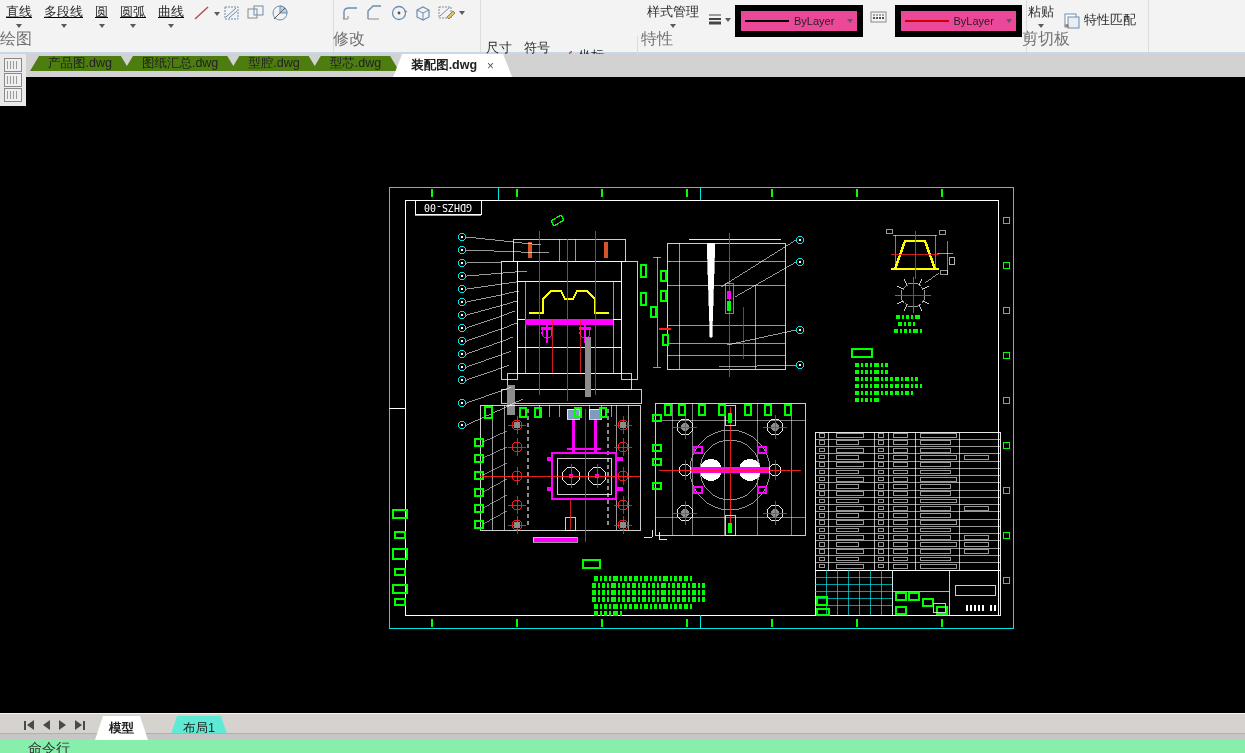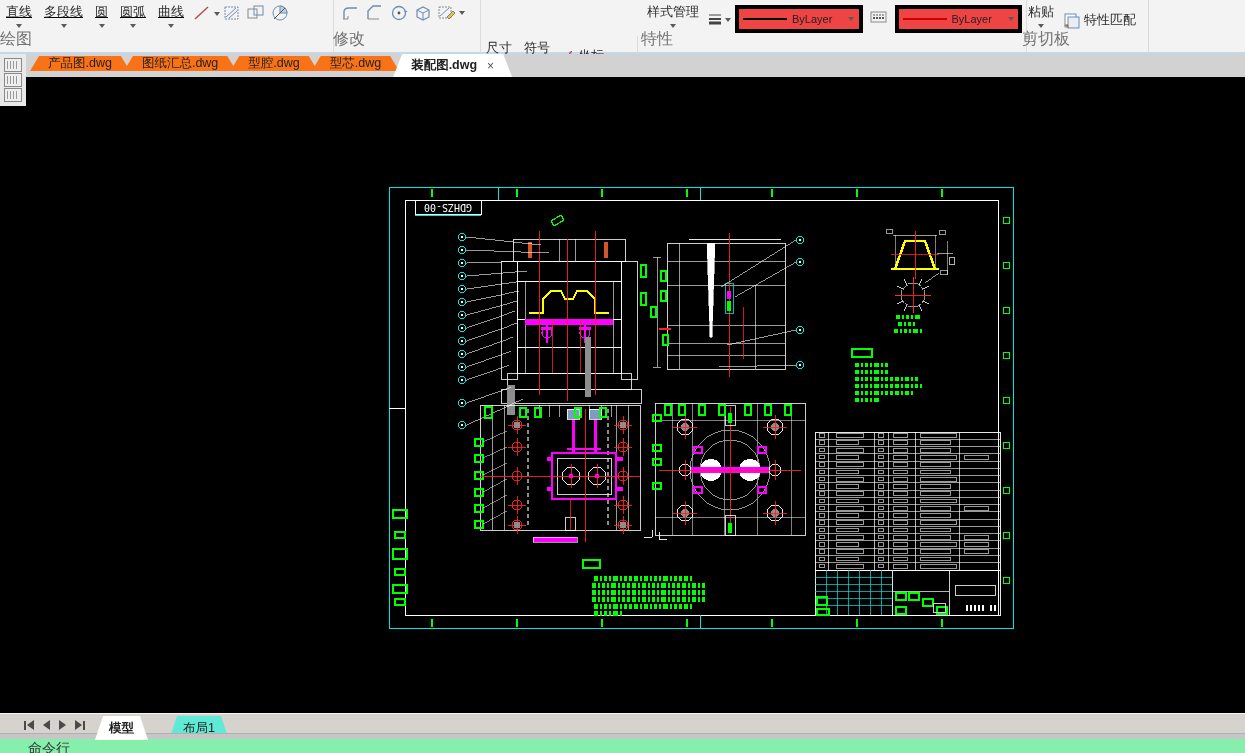--- a/index.html
+++ b/index.html
@@ -11,35 +11,35 @@
           border-bottom:2px solid #c8d6ea;}
   .rgroup{position:absolute;top:0;height:52px;border-right:1px solid #dcdcdc;}
   .rtop{display:flex;align-items:flex-start;padding-top:2px;}
   .rbtn{display:flex;flex-direction:column;align-items:center;padding:1px 6px 0 6px;
         font-size:13px;color:#2b2b2b;white-space:nowrap;cursor:default;}
   .caret{width:0;height:0;border-left:3px solid transparent;border-right:3px solid transparent;
          border-top:4px solid #5a5a5a;margin-top:3px;}
   .glabel{position:absolute;bottom:2px;left:0;width:100%;text-align:left;font-size:16px;color:#737373;}
   .icn{width:20px;height:18px;margin:2px 2px 0 2px;flex:none;}
   .icnrow{display:flex;align-items:center;}
-  .combo{display:flex;align-items:center;border:4px solid #000000;background:#ef4444;height:20px;
+  .combo{display:flex;align-items:center;border:6px solid #000000;background:#ec4899;height:20px;
          margin:3px 4px 0 4px;padding:0 4px;font-size:11px;color:#222;}
   .combo .sample{width:44px;height:2px;margin-right:5px;flex:none;}
   .combo .cval{flex:1;overflow:hidden;white-space:nowrap;max-width:52px;}
   .combo .caret{margin-top:0;margin-left:4px;}
 
   
   .tabbar{position:absolute;top:54px;left:0;width:1245px;height:23px;background:#d2d2d2;}
   .sidestrip{position:absolute;top:54px;left:0;width:26px;height:52px;background:#e9e9e9;z-index:5;}
   .sideicon{width:16px;height:12px;border:1px solid #8a8a8a;background:#efefef;margin:1px auto;position:relative;}
   .sideicon:before{content:"";position:absolute;left:2px;top:2px;right:2px;bottom:2px;
       background:repeating-linear-gradient(90deg,#9a9a9a 0 1px,transparent 1px 3px);}
   .ftabs{position:absolute;left:30px;top:0;height:23px;display:flex;}
   .ftab{position:relative;height:15px;margin-top:2px;padding:0 18px;display:flex;align-items:center;
-        font-size:12.5px;color:#222;background:#f97316;
+        font-size:12.5px;color:#222;background:#4d7c0f;
         clip-path:polygon(9px 0,calc(100% - 9px) 0,100% 100%,0 100%);margin-right:-6px;}
   .ftab.active{height:23px;margin-top:0;background:#ffffff;font-weight:bold;z-index:2;}
   .ftab .close{margin-left:10px;color:#555;font-weight:normal;font-size:12px;}
 
   
   .canvas{position:absolute;top:77px;left:0;width:1245px;height:636px;background:#000;}
   #cad{position:absolute;left:389px;top:110px;width:625px;height:442px;shape-rendering:crispEdges;}
 
   
   .statusbar{position:absolute;top:713px;left:0;width:1245px;height:26px;background:#d6d3ce;

